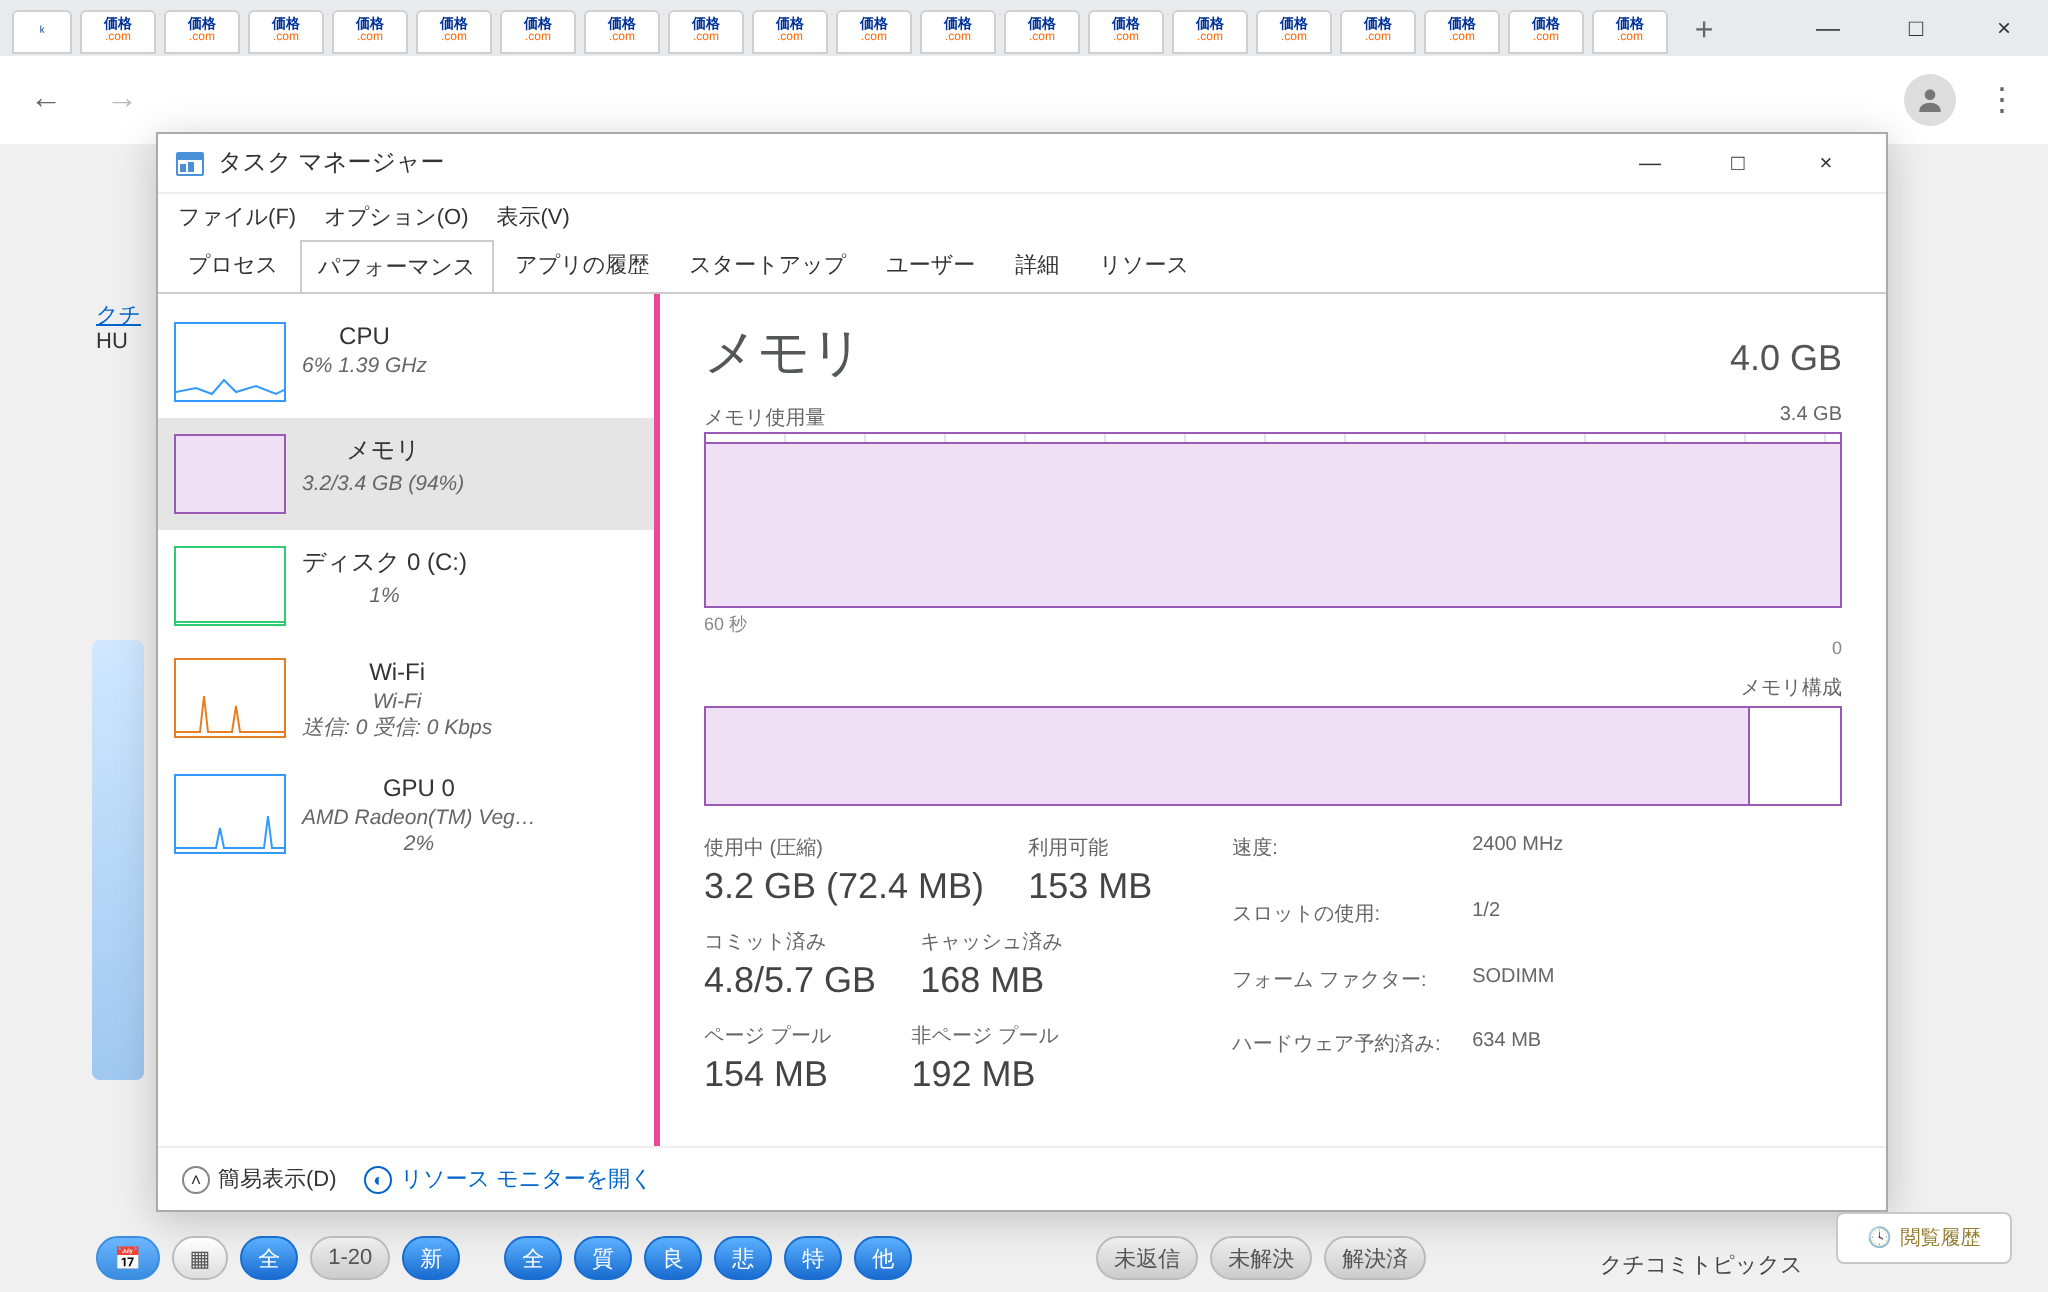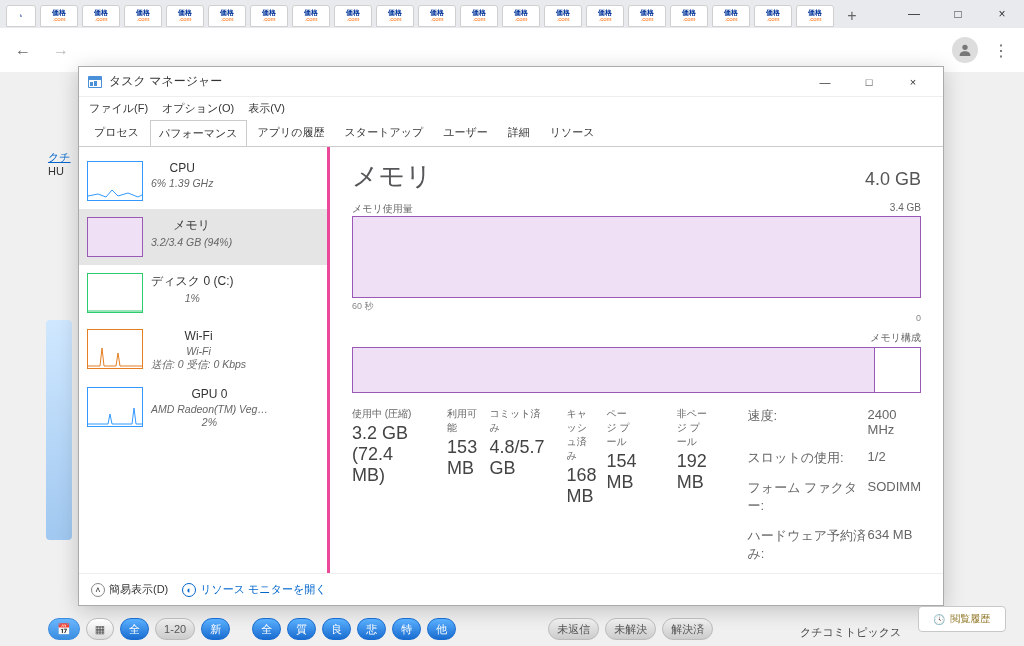--- a/index.html
+++ b/index.html
@@ -45,24 +45,24 @@
   .graph{border:1px solid #9b59b6;height:88px;background:
     repeating-linear-gradient(to right,transparent 0,transparent 39px,#eee0f0 39px,#eee0f0 40px),
     repeating-linear-gradient(to bottom,transparent 0,transparent 21px,#eee0f0 21px,#eee0f0 22px),
     #fff;position:relative;overflow:hidden;}
   .graph .fill{position:absolute;left:0;right:0;bottom:0;height:82px;background:#f0e0f5;border-top:1px solid #9b59b6;}
   .gaxis{font-size:9px;color:#888;display:flex;margin-top:2px;flex-direction:column;}
   .gaxis span:last-child{margin-left:auto;}
   .comp{border:1px solid #9b59b6;height:50px;background:#fff;display:flex;margin-top:2px;}
   .comp .used{background:#f0e0f5;border-right:1px solid #9b59b6;height:100%;width:92%;}
   .stats{display:flex;gap:40px;margin-top:14px;}
-  .statcol{display:flex;flex-direction:row;gap:10px;}
+  .statcol{display:flex;flex-direction:column;gap:10px;}
   .sblock .slab{font-size:10px;color:#666;margin-bottom:2px;}
   .sblock .sval{font-size:18px;color:#444;}
-  .proplist{font-size:13px;color:#666;display:grid;grid-template-columns:120px 1fr;row-gap:12px;}
+  .proplist{font-size:10px;color:#666;display:grid;grid-template-columns:120px 1fr;row-gap:0;}
   .tm-footer{height:32px;border-top:1px solid #eee;display:flex;align-items:center;padding:0 12px;gap:14px;font-size:11px;}
   .tm-footer .fl{display:flex;align-items:center;gap:4px;color:#333;}
   .tm-footer .link{color:#0066cc;}
   .circ{width:14px;height:14px;border:1px solid #888;border-radius:50%;display:inline-flex;align-items:center;justify-content:center;font-size:9px;}
   
   .bgleft{position:absolute;left:48px;top:150px;font-size:11px;color:#333;}
   .bgbuttons{position:absolute;left:48px;bottom:6px;display:flex;gap:6px;align-items:center;}
   .pill{height:22px;padding:0 8px;border-radius:11px;background:linear-gradient(#fff,#ddd);border:1px solid #bbb;font-size:11px;display:flex;align-items:center;color:#555;}
   .pill.blue{background:linear-gradient(#5ab0ff,#1a6dd0);color:#fff;border-color:#1a6dd0;}
   .pill.gray{background:linear-gradient(#eee,#ccc);color:#555;}

